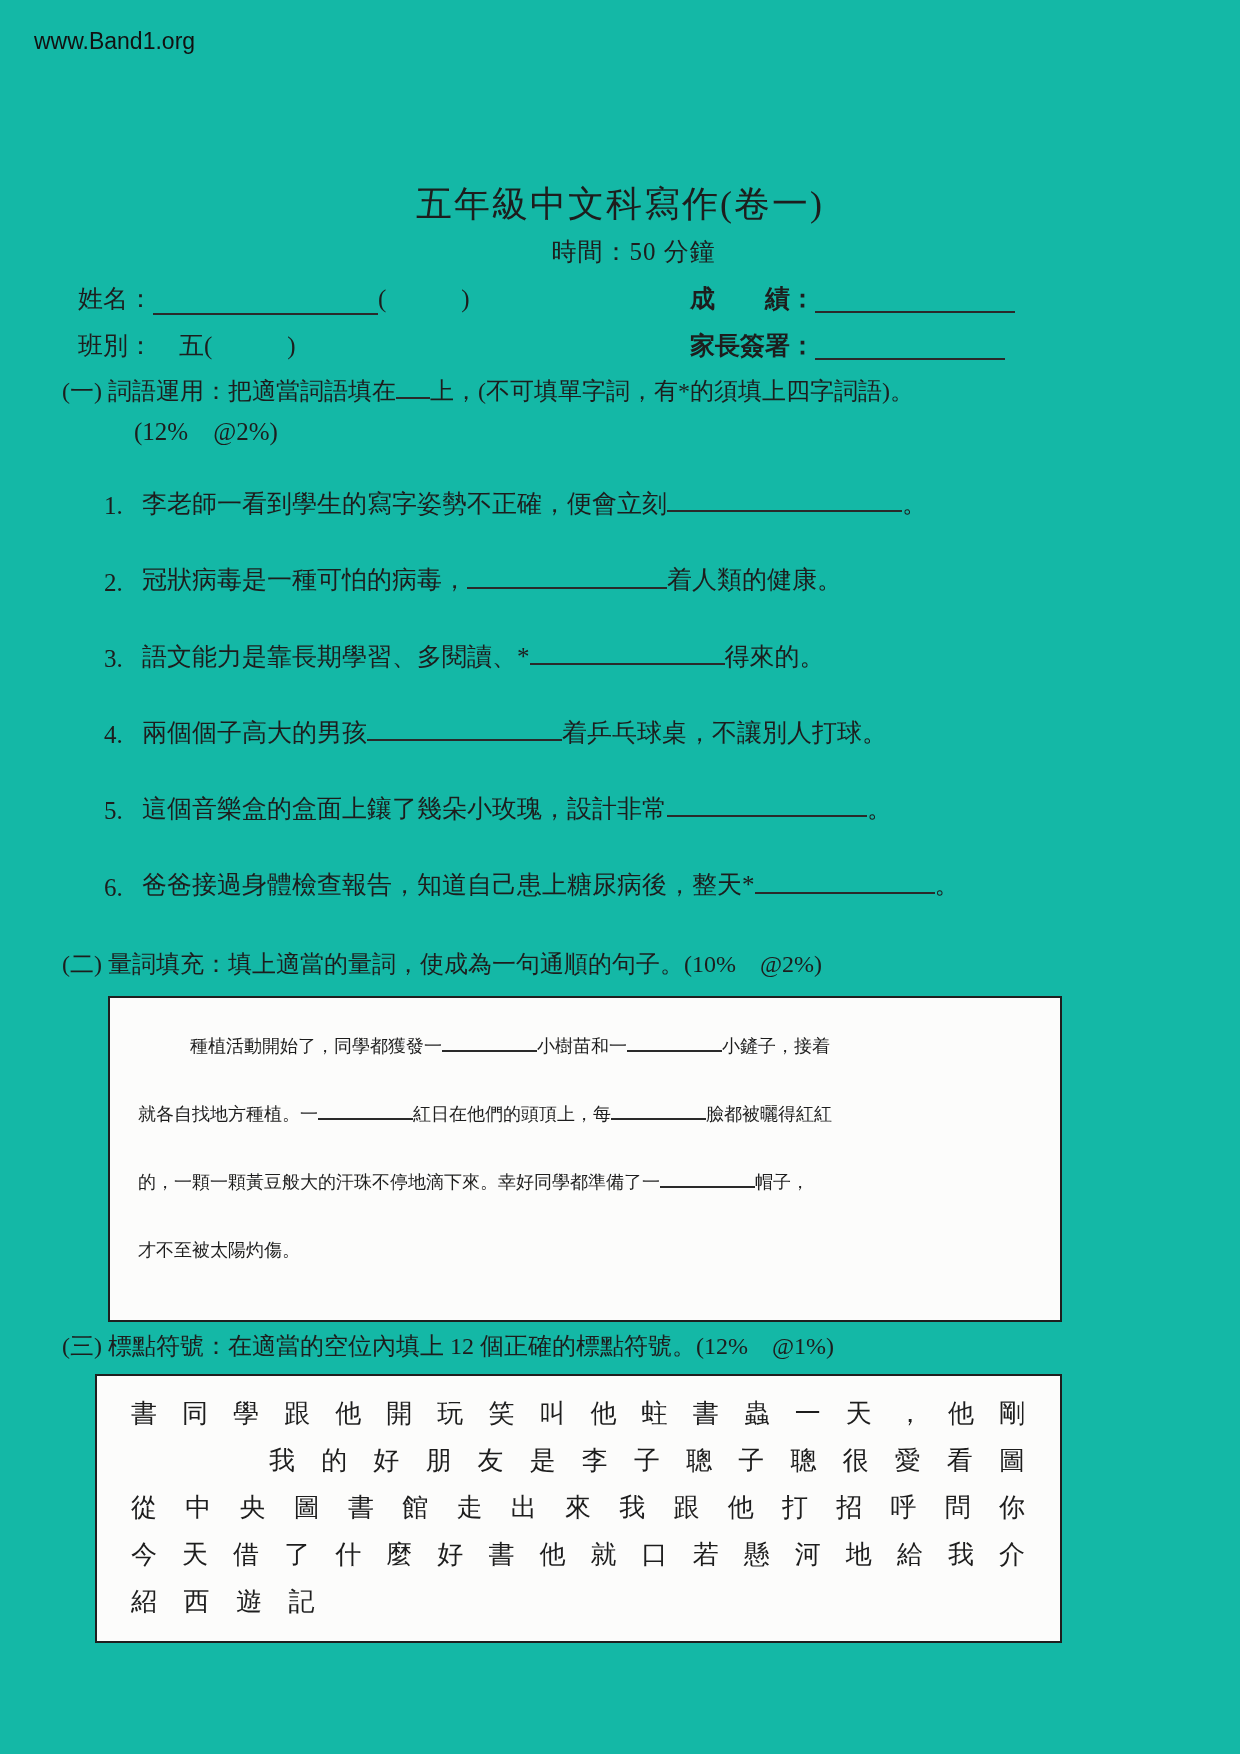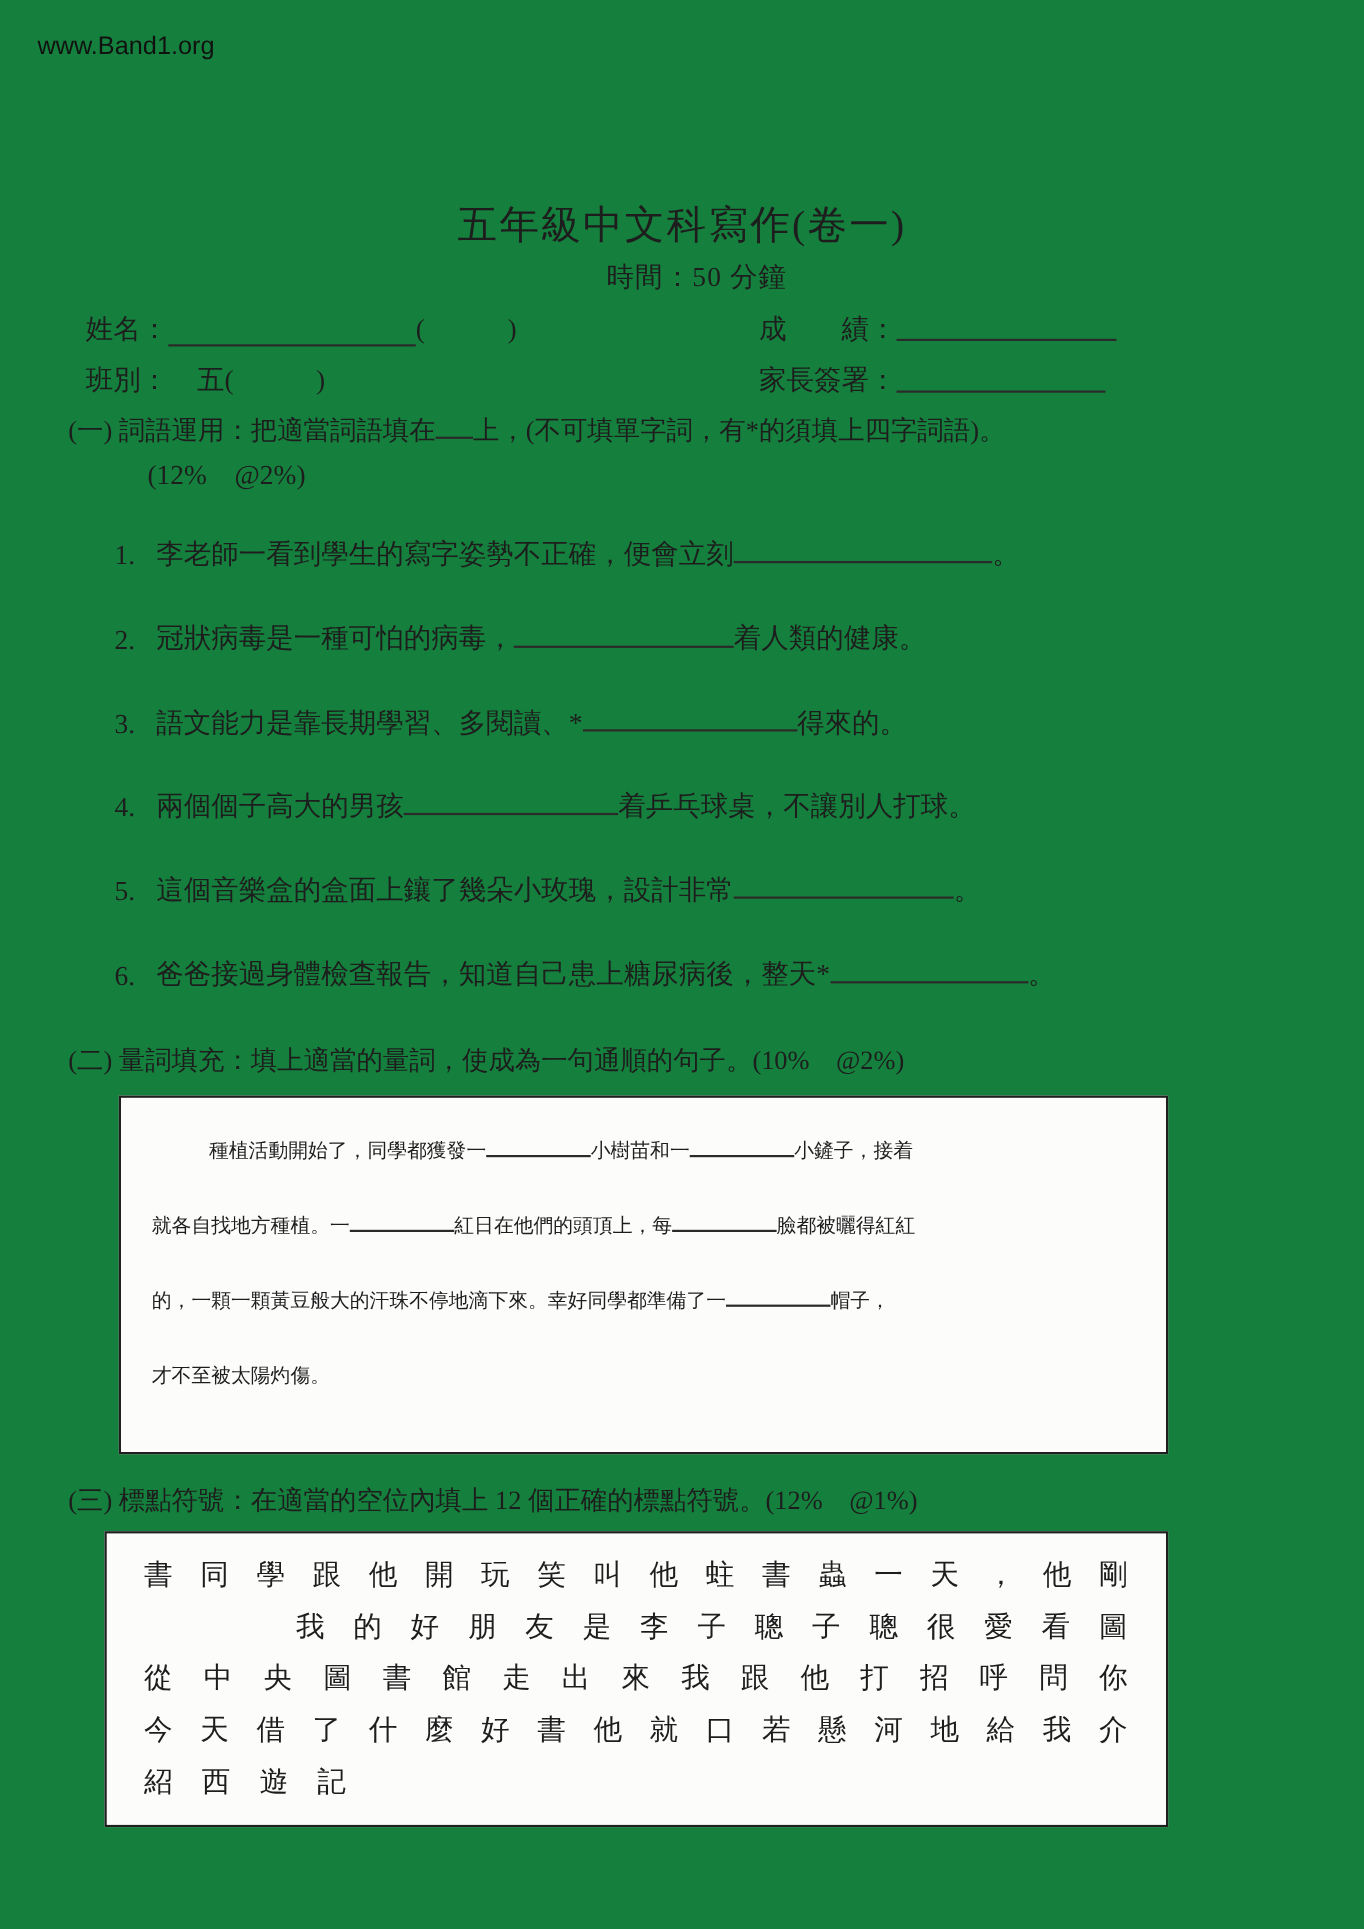--- a/index.html
+++ b/index.html
@@ -1,20 +1,20 @@
 <!DOCTYPE html>
 <html><head>
 <meta charset="utf-8">
 <style>
   html,body{margin:0;padding:0;background:#ffffff;}
   .page{
     position:relative;
     width:1240px;height:1754px;
     margin:0 auto;
-    background:#15803d;
+    background:#14b8a6;
     color:#1d1d1d;
     font-family:"Liberation Serif","DejaVu Serif",serif;
     overflow:hidden;
   }
   .watermark{
     position:absolute;top:28px;left:34px;
     font-family:"Liberation Sans","DejaVu Sans",sans-serif;
     font-size:23px;color:#111;
   }
   .title{
@@ -24,21 +24,21 @@
   }
   .duration{
     margin-top:6px;text-align:center;font-size:25px;letter-spacing:1px;padding-left:27px;
   }
   .info-row{
     display:flex;align-items:flex-end;
     margin:14px 80px 0 78px;
     font-size:25px;
   }
   .info-left{display:flex;align-items:flex-end;}
-  .info-right{margin-left:auto;width:470px;display:flex;align-items:flex-start;}
+  .info-right{margin-left:auto;width:470px;display:flex;align-items:center;font-weight:bold;}
   .blank{
     display:inline-block;
     border-bottom:2px solid #2a2a2a;
     height:1.05em;
     vertical-align:baseline;
   }
   .w30{width:34px;}
   .w95{width:95px;}
   .w180{width:180px;}
   .w190{width:190px;}
@@ -70,21 +70,21 @@
   .box2{
     margin:16px 178px 0 108px;
     width:auto;
     padding:14px 28px 36px 28px;
     font-size:18px;
     line-height:68px;
   }
   .box2-line .seg{vertical-align:baseline;}
   .indent1{text-indent:52px;}
   .sec2-head{margin-top:46px;}
-  .sec3-head{margin-top:26px;}
+  .sec3-head{margin-top:8px;}
   .box3{
     margin:12px 178px 0 95px;
     padding:14px 34px 16px 34px;
     font-size:26px;
     line-height:47px;
   }
   .sp-line{
     text-align:justify;
     text-align-last:justify;
     letter-spacing:1px;

